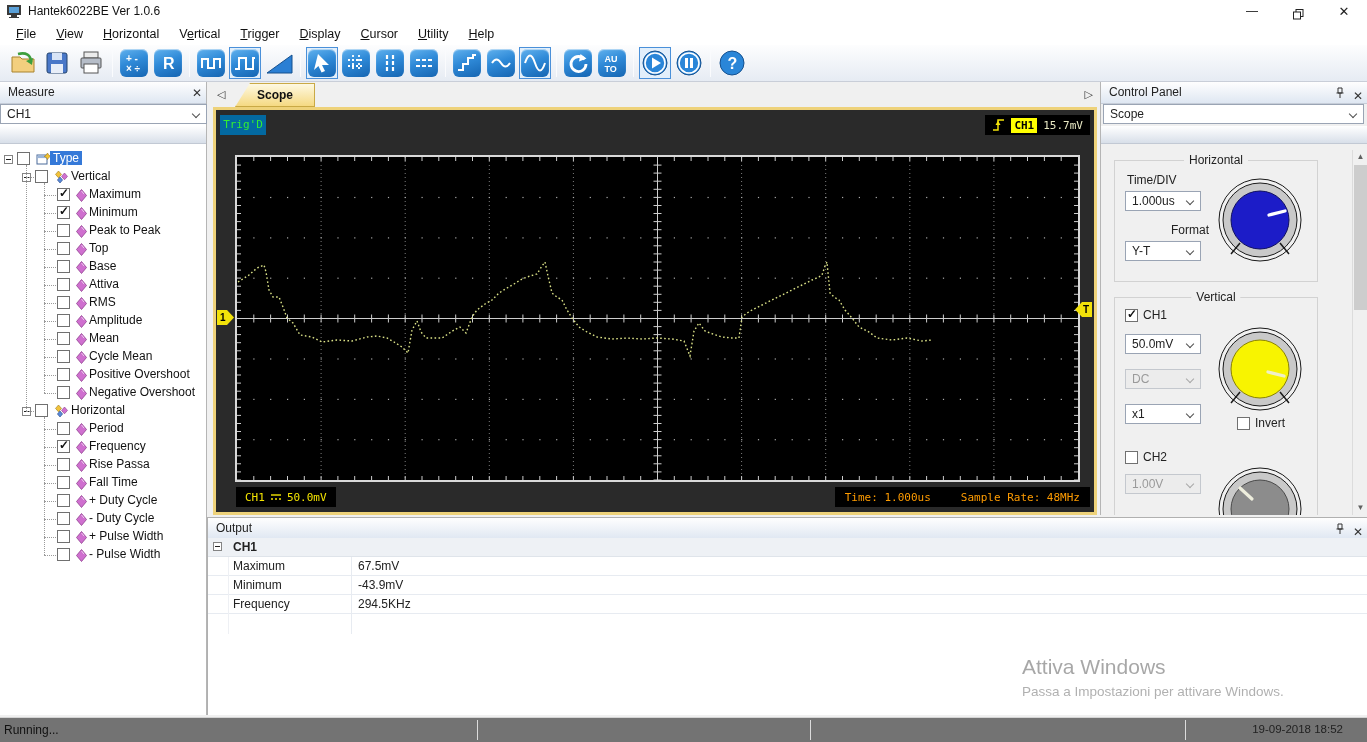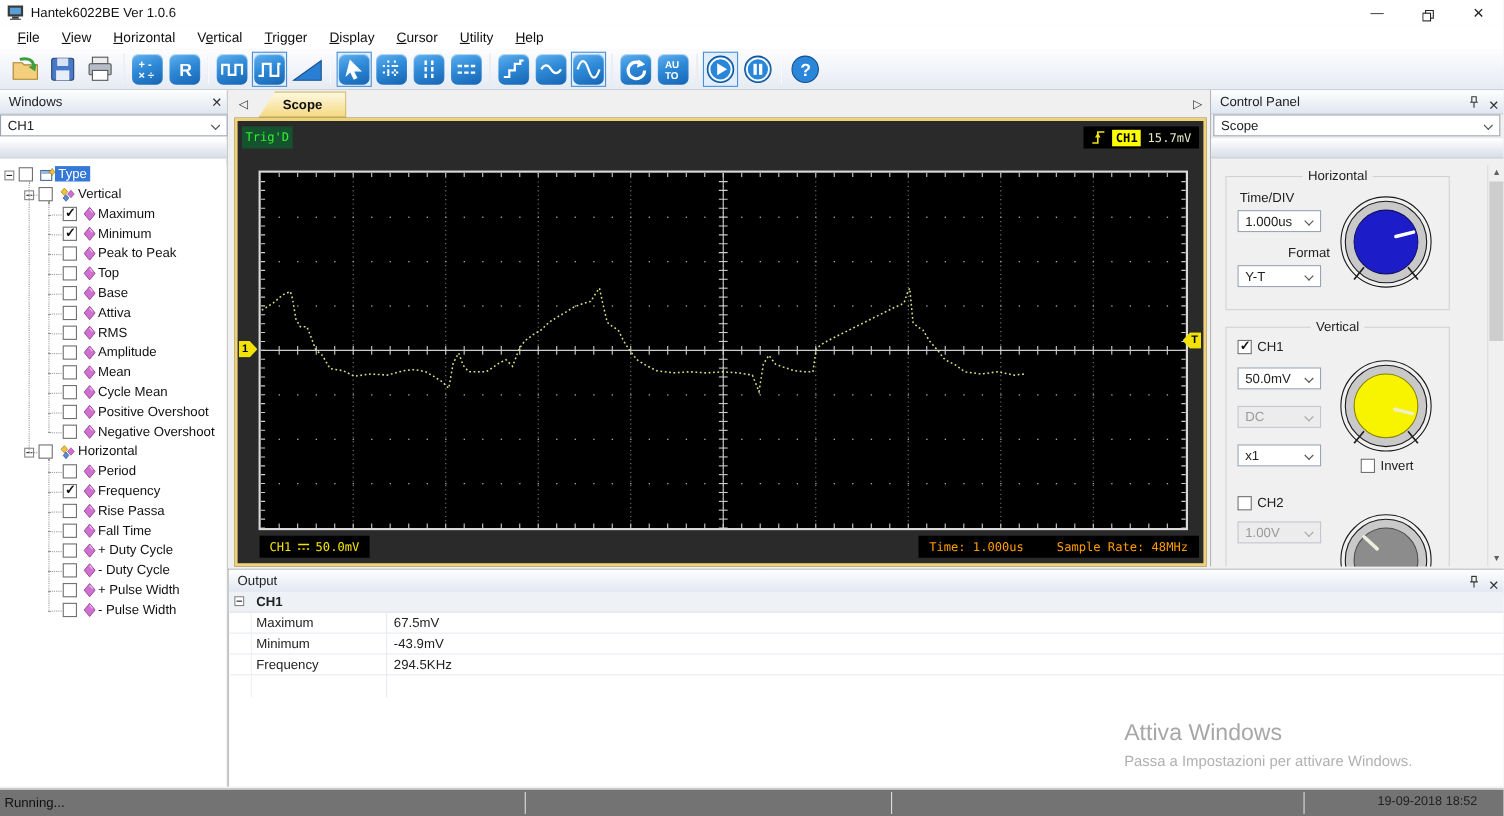--- a/index.html
+++ b/index.html
@@ -53,21 +53,21 @@
   .expander { position:absolute; width:9px; height:9px; top:5px; background:#fff; border:1px solid #848484; }
   .expander::after { content:""; position:absolute; left:1px; top:3px; width:5px; border-top:1px solid #222; }
   .tconn { position:absolute; border-left:1px dotted #9a9a9a; width:0; }
   .tstub { position:absolute; border-top:1px dotted #9a9a9a; height:0; }
 
   
   #scope-tabbar { position:absolute; left:213px; top:82px; width:884px; height:25px; background:#f0f0f0; }
   .tabarrow { position:absolute; top:6px; font-size:11px; color:#333; }
   #tab-scope { position:absolute; left:22px; top:1px; width:80px; height:24px; background:linear-gradient(#fefae6,#f5d87e); clip-path:polygon(15px 0,100% 0,100% 100%,0 100%); text-align:center; font-size:12px; font-weight:bold; line-height:24px; color:#111; box-shadow:inset 0 0 0 1px #c9a945; }
   #scope-widget { position:absolute; left:213px; top:107px; width:884px; height:408px; border:3px solid #eed27a; background:#2a2a2a; }
-  #trig-status { position:absolute; left:4px; top:5px; width:46px; height:20px; background:#14532d; color:#33ee33; font-family:"DejaVu Sans Mono",monospace; font-size:11px; text-align:center; line-height:20px; }
+  #trig-status { position:absolute; left:4px; top:5px; width:46px; height:20px; background:#0369a1; color:#33ee33; font-family:"DejaVu Sans Mono",monospace; font-size:11px; text-align:center; line-height:20px; }
   #trig-readout { position:absolute; right:4px; top:5px; height:20px; background:#000; display:flex; align-items:center; gap:6px; padding:0 7px; }
   #trig-ch-badge { background:#ffff00; color:#000; font-family:"DejaVu Sans Mono",monospace; font-size:11px; font-weight:bold; padding:0 3px; line-height:15px; }
   #trig-level { color:#e9e9c4; font-family:"DejaVu Sans Mono",monospace; font-size:11px; }
   #plot { position:absolute; left:19px; top:45px; width:845px; height:327px; border:2px solid #d9d9d9; background:#000; }
   #ch1-marker { position:absolute; left:1px; top:200px; width:17px; height:15px; background:#f2e20a; clip-path:polygon(0 0,10px 0,17px 7.5px,10px 15px,0 15px); color:#000; font-size:10px; font-weight:bold; text-align:left; padding-left:3px; line-height:15px; }
   #trig-marker { position:absolute; right:2px; top:192px; width:17px; height:15px; background:#f2e20a; clip-path:polygon(7px 0,17px 0,17px 15px,7px 15px,0 7.5px); color:#000; font-size:10px; font-weight:bold; text-align:right; padding-right:3px; line-height:15px; }
   #ch-readout { position:absolute; left:20px; bottom:5px; height:20px; background:#000; color:#f4e400; font-family:"DejaVu Sans Mono",monospace; font-size:11px; display:flex; align-items:center; gap:5px; padding:0 9px; }
   #time-readout { position:absolute; right:4px; bottom:5px; height:20px; background:#000; color:#ff9c00; font-family:"DejaVu Sans Mono",monospace; font-size:11px; display:flex; align-items:center; gap:30px; padding:0 10px; }
 
   
@@ -287,21 +287,21 @@
     <div class="tbico">
       <svg width="28" height="28">
         <circle cx="14" cy="14" r="12" fill="#2a86d8" stroke="#15508e"></circle>
         <text x="9.5" y="20" fill="#fff" font-size="16" font-weight="bold" font-family="Liberation Sans">?</text>
       </svg>
     </div>
   </div>
 
 <div id="measure-panel">
   <div class="phead">
-    <span>Windows</span>
+    <span>Measure</span>
     <span class="hbtns">
         <span class="hx">✕</span>
       </span>
   </div>
   <div class="combo" id="measure-combo">
     <span>CH1</span>
     <span class="chev"></span>
   </div>
   <div class="gripband" id="measure-band"></div>
   <div id="measure-tree">

